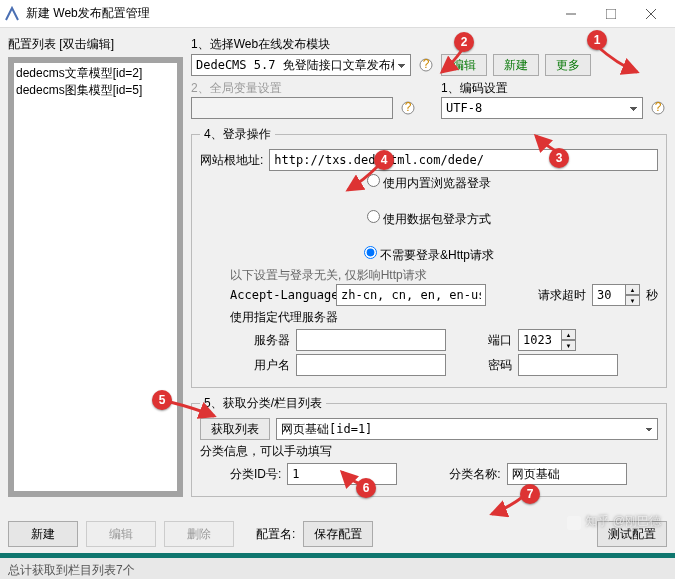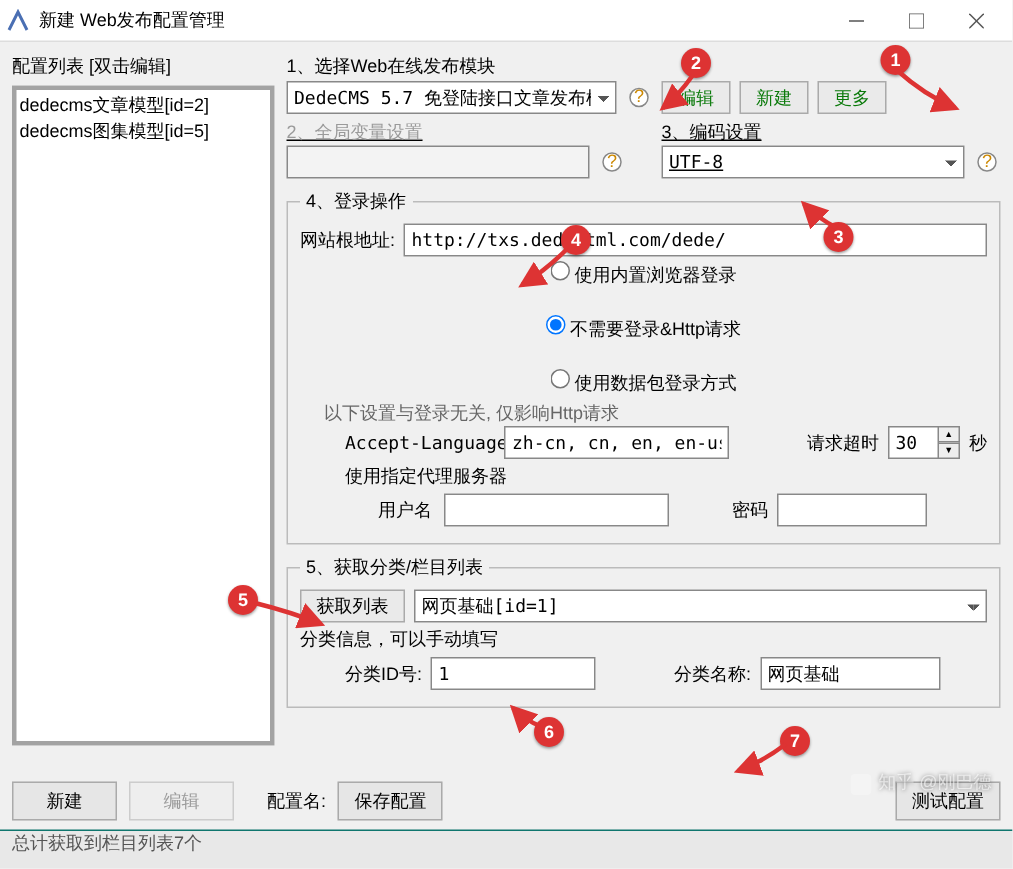--- a/index.html
+++ b/index.html
@@ -7,42 +7,42 @@
 .titlebar { height: 28px; background: #fff; display: flex; align-items: center; padding: 0 4px; border-bottom: 1px solid #ddd; }
 .titlebar-icon { width: 16px; height: 16px; margin-right: 6px; }
 .titlebar-icon svg { width:16px; height:16px; }
 .title { flex: 1; }
 .winbtns { display: flex; }
 .winbtn { width: 40px; height: 26px; display: flex; align-items: center; justify-content: center; }
 .winbtn svg { width: 10px; height: 10px; stroke: #555; stroke-width: 1; fill: none; }
 .content { display: flex; padding: 8px; gap: 8px; height: 500px; }
 .left { width: 175px; }
 .left-label { margin-bottom: 4px; }
-.listbox { background: #fff; border: 3px solid #a3a3a3; height: 440px; padding: 2px; font-family: SimSun, monospace; }
+.listbox { background: #fff; border: 6px solid #a3a3a3; height: 440px; padding: 2px; font-family: SimSun, monospace; }
 .listitem { white-space: nowrap; }
 .right { flex: 1; display: flex; flex-direction: column; gap: 1px; }
 .row { display: flex; align-items: center; gap: 6px; margin-bottom: 3px; }
 .sect-label { white-space: nowrap; }
 .disabled-label { color: #9a9a9a; }
 select, input[type=text], .txtfld { background:#fff; border:1px solid #888; height: 22px; padding: 0 4px; font-family: SimSun, monospace; }
 select { padding-right:16px; appearance:none; background-image:linear-gradient(45deg, transparent 50%, #555 50%), linear-gradient(135deg,#555 50%, transparent 50%); background-position: right 8px top 9px, right 4px top 9px; background-size:4px 4px; background-repeat:no-repeat; }
 .btn { background:#eaeaea; border:1px solid #aaa; height:22px; padding:0 10px; cursor:pointer; }
 .btn.green { color: #0a7a0a; }
 .bigbtn { height:26px; width:70px; background:#e6e6e6; border:1px solid #aaa; }
 .helpicon { width:18px; height:18px; display:flex; align-items:center; justify-content:center; }
 .helpicon svg { width:14px; height:14px; }
 fieldset { border:1px solid #bbb; margin:0 0 6px 0; padding: 6px 8px 8px 8px; }
 legend { padding:0 4px; }
 .radiogrp { display:flex; gap:18px; align-items:center;flex-direction:column; }
 input[type=radio]{ margin:0 3px 0 0; }
 .note { color:#666; }
 .bottombar { position:absolute; left:0; right:0; bottom:28px; padding:4px 8px; display:flex; align-items:center; gap:8px; }
-.statusbar { position:absolute; left:0; right:0; bottom:0; height:26px; padding:0 8px; display:flex; align-items:flex-start; border-top:1px solid #0f766e; background:#e8e8e8; color:#555; }
+.statusbar { position:absolute; left:0; right:0; bottom:0; height:26px; padding:0 8px; display:flex; align-items:flex-end; border-top:5px solid #0f766e; background:#e8e8e8; color:#555; }
 .disabled-btn { color:#9a9a9a; background:#eee; border:1px solid #ccc; }
-.lbl { text-align:center; white-space:nowrap; }
+.lbl { text-align:right; white-space:nowrap; }
 .numwrap { display:flex; }
 .spin { width:14px; display:flex; flex-direction:column; }
 .spin div{ flex:1; border:1px solid #888; border-left:none; background:#eee; display:flex; align-items:center; justify-content:center; font-size:6px; line-height:1; }
 .marker { position:absolute; width:20px; height:20px; border-radius:50%; background:#d33; color:#fff; display:flex; align-items:center; justify-content:center; font-size:12px; font-weight:bold; box-shadow:0 1px 2px rgba(0,0,0,.4); pointer-events:none; }
 .arrow { position:absolute; pointer-events:none; }
 .arrow svg { overflow:visible; }
 .watermark { position:absolute; right:14px; bottom:49px; color:rgba(255,255,255,.6); font-size:14px; display:flex; align-items:flex-end; gap:4px; text-shadow:0 0 3px rgba(0,0,0,.5); }
 </style>
 </head>
 <body>
@@ -93,77 +93,90 @@
           <svg viewBox="0 0 14 14">
             <circle cx="7" cy="7" r="6" fill="#fff" stroke="#888"></circle>
             <text x="7" y="10" text-anchor="middle" font-size="9" fill="#c80">?</text>
           </svg>
         </span>
       <button class="btn green">编辑</button>
       <button class="btn green">新建</button>
       <button class="btn green">更多</button>
     </div>
 
-    <div class="row" style="gap:24px;align-items:flex-end;text-decoration:underline;">
+    <div class="row" style="gap:24px;align-items:flex-end;">
       <div style="flex:1">
         <div class="sect-label disabled-label">2、全局变量设置</div>
         <div class="row">
           <input type="text" disabled="" style="flex: 1 1 0%; background: rgb(243, 243, 243);">
           <span class="helpicon">
               <svg viewBox="0 0 14 14">
                 <circle cx="7" cy="7" r="6" fill="#fff" stroke="#888"></circle>
                 <text x="7" y="10" text-anchor="middle" font-size="9" fill="#c80">?</text>
               </svg>
             </span>
         </div>
       </div>
       <div style="flex:1">
-        <div class="sect-label">3、编码设置</div>
+        <div class="sect-label">1、编码设置</div>
         <div class="row">
           <select style="flex:1"><option>UTF-8</option></select>
           <span class="helpicon">
               <svg viewBox="0 0 14 14">
                 <circle cx="7" cy="7" r="6" fill="#fff" stroke="#888"></circle>
                 <text x="7" y="10" text-anchor="middle" font-size="9" fill="#c80">?</text>
               </svg>
             </span>
         </div>
       </div>
     </div>
 
     <fieldset>
       <legend>4、登录操作</legend>
       <div class="row">
         <span class="lbl">网站根地址:</span>
         <input type="text" style="flex: 1 1 0%;" value="http://txs.dedehtml.com/dede/">
       </div>
       <div class="radiogrp row">
         <label><input type="radio" name="lg" style=""><span>使用内置浏览器登录</span></label>
+        <label><input type="radio" name="lg" style=""><span>使用数据包登录方式</span></label>
         <label><input type="radio" name="lg" checked="" style=""><span>不需要登录&amp;Http请求</span></label>
-        <label><input type="radio" name="lg" style=""><span>使用数据包登录方式</span></label>
-      </div>
-      <div class="note" style="margin-left:16px">以下设置与登录无关, 仅影响Http请求</div>
+      </div>
+      <div class="note" style="margin-left:30px">以下设置与登录无关, 仅影响Http请求</div>
       <div class="row" style="margin-left:30px">
         <span class="lbl" style="width:100px;font-family:SimSun,monospace">Accept-Language</span>
         <input type="text" style="width: 150px;" value="zh-cn, cn, en, en-us">
         <span style="flex:1"></span>
         <span>请求超时</span>
         <div class="numwrap">
             <input type="text" style="width: 34px;" value="30">
             <div class="spin">
               <div>▲</div>
               <div>▼</div>
             </div>
           </div>
         <span>秒</span>
       </div>
       <div class="row" style="margin-left:30px">
           <span>使用指定代理服务器</span>
         </div>
       <div class="row" style="margin-left:50px">
+        <span class="lbl" style="width:40px">服务器</span>
+        <input type="text" style="width: 150px;">
+        <span style="width:30px"></span>
+        <span class="lbl">端口</span>
+        <div class="numwrap">
+            <input type="text" style="width: 44px;" value="1023">
+            <div class="spin">
+              <div>▲</div>
+              <div>▼</div>
+            </div>
+          </div>
+      </div>
+      <div class="row" style="margin-left:50px">
         <span class="lbl" style="width:40px">用户名</span>
         <input type="text" style="width: 150px;">
         <span style="width:30px"></span>
         <span class="lbl">密码</span>
         <input type="text" style="width: 100px;">
       </div>
     </fieldset>
 
     <fieldset>
       <legend>5、获取分类/栏目列表</legend>
@@ -181,20 +194,21 @@
         <span class="lbl">分类名称:</span>
         <input type="text" style="width: 120px;" value="网页基础">
       </div>
     </fieldset>
   </div>
 </div>
 
 <div class="bottombar">
   <button class="bigbtn">新建</button>
   <button class="bigbtn disabled-btn">编辑</button>
+  <button class="bigbtn disabled-btn">删除</button>
   <span style="width:6px"></span>
   <span>配置名:</span>
   <button class="bigbtn">保存配置</button>
   <span style="flex:1"></span>
   <button class="bigbtn">测试配置</button>
 </div>
 
 <div class="statusbar">
   <span>总计获取到栏目列表7个</span>
 </div>

